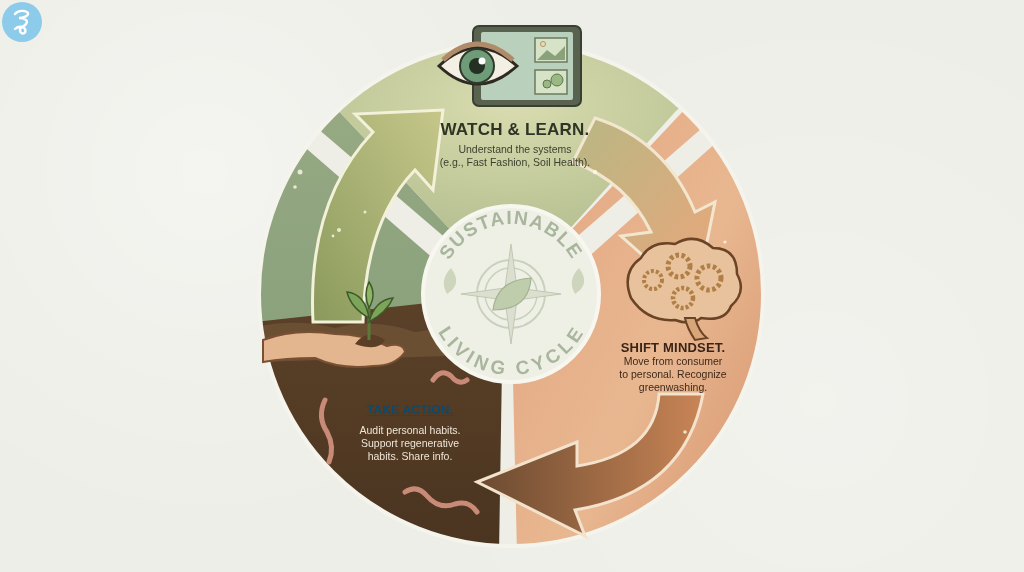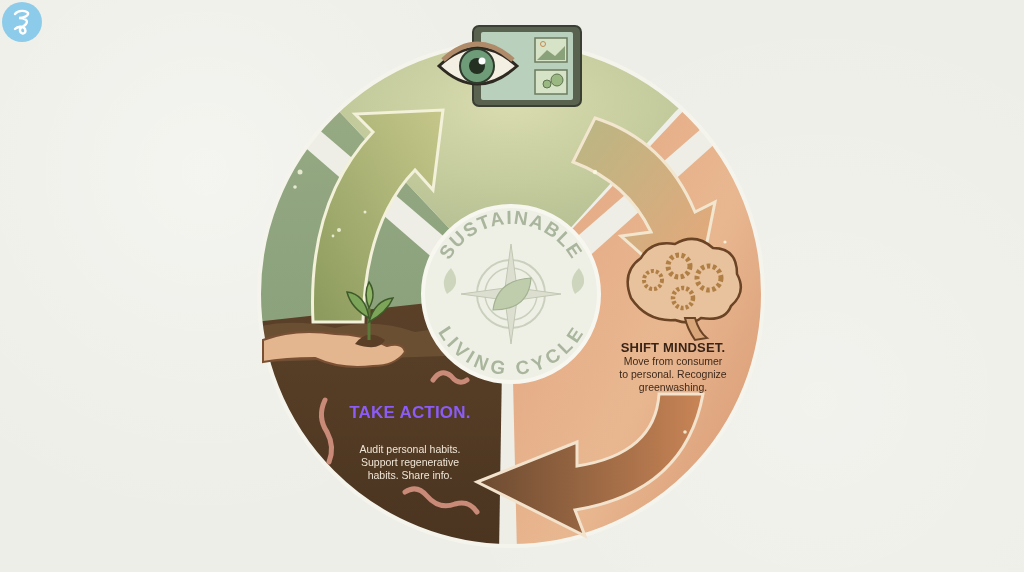--- a/index.html
+++ b/index.html
@@ -32,22 +32,22 @@
     font-weight: bold; letter-spacing: 0.2px;
   }
   .label .desc { font-size: 10.5px; line-height: 13px; }
   .lbl-watch { left: 140px; top: 98px; width: 240px; }
   .lbl-watch .title { font-size: 17px; color: #2f3526; }
   .lbl-watch .desc { color: #3b402f; margin-top: 3px; }
   .lbl-shift { left: 338px; top: 318px; width: 160px; }
   .lbl-shift .title { font-size: 13px; color: #3a2417; }
   .lbl-shift .desc { color: #3e2a1c; }
   .lbl-take { left: 80px; top: 381px; width: 150px; }
-  .lbl-take .title { font-size: 17px; color: #8b5cf6; }
-  .lbl-take .desc { color: #efe5d6; margin-top: 20px; }
+  .lbl-take .title { font-size: 12px; color: #0c4a6e; text-decoration: underline; }
+  .lbl-take .desc { color: #efe5d6; margin-top: 7px; }
 </style>
 </head>
 <body>
 
 <div class="paper"></div>
 
 <div class="logo">
   <svg width="26" height="30" viewBox="0 0 26 30">
     <path d="M6 7 C9 3, 17 3, 19 6 C20 9, 14 11, 10 11 C15 11, 20 13, 17 17 C15 20, 10 20, 11 24 C12 28, 18 27, 16 22 C14 18, 8 20, 6 22" fill="none" stroke="#ffffff" stroke-width="2.4" stroke-linecap="round"></path>
   </svg>
@@ -175,20 +175,27 @@
         <circle cx="40" cy="165" r="1.8"></circle>
       <circle cx="84" cy="208" r="2"></circle>
         <circle cx="78" cy="214" r="1.4"></circle>
       <circle cx="340" cy="150" r="2.2"></circle>
         <circle cx="470" cy="220" r="1.6"></circle>
       <circle cx="430" cy="410" r="1.8"></circle>
         <circle cx="110" cy="190" r="1.5"></circle>
     </g>
   </svg>
 
+  <div class="label lbl-watch">
+    <div class="title">WATCH &amp; LEARN.</div>
+    <div class="desc">
+      <div>Understand the systems</div>
+      <div>(e.g., Fast Fashion, Soil Health).</div>
+    </div>
+  </div>
 
   <div class="label lbl-shift">
     <div class="title">SHIFT MINDSET.</div>
     <div class="desc">
       <div>Move from consumer</div>
       <div>to personal. Recognize</div>
       <div>greenwashing.</div>
     </div>
   </div>
 

